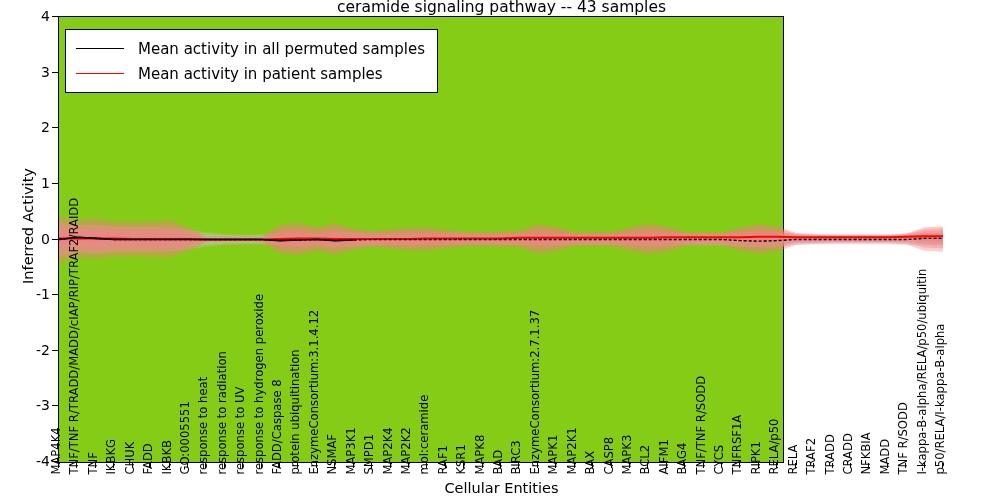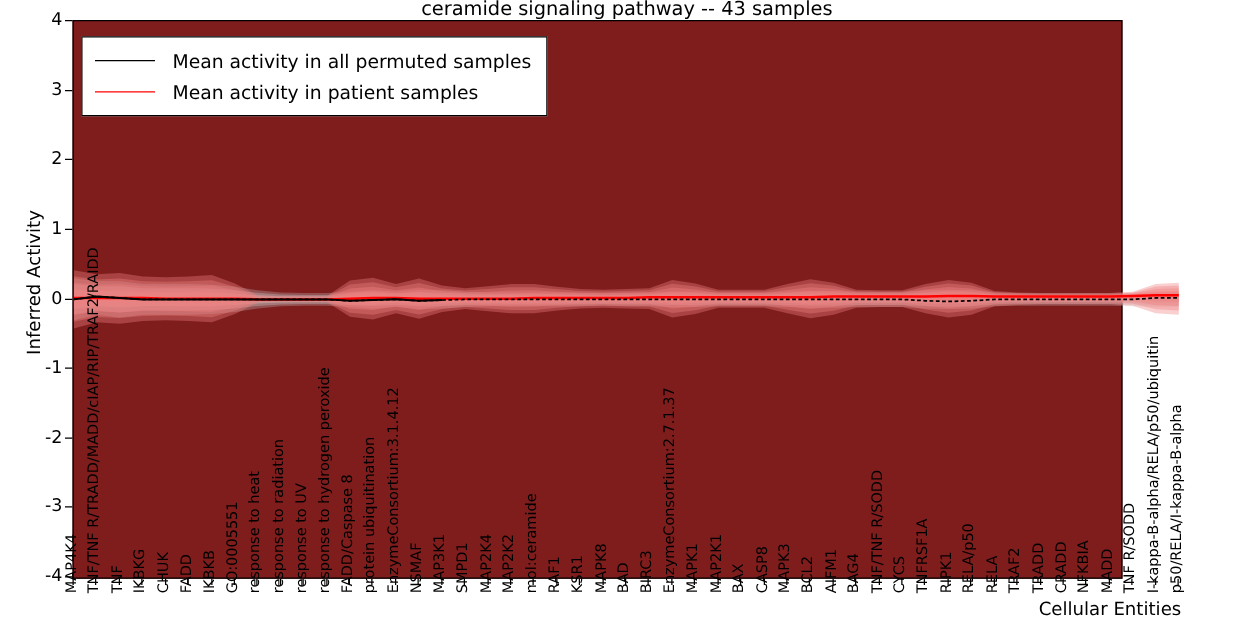--- a/index.html
+++ b/index.html
@@ -8,22 +8,22 @@
 
   
   #title{
     position:absolute;left:0;top:0;width:1000px;text-align:center;
     font-size:15.5px;line-height:16px;color:#000;
   }
   #title-inner{position:absolute;left:58px;top:-1px;width:887px;text-align:center;}
 
   
   #axes{
-    position:absolute;left:58px;top:16px;width:840px;height:447px;
-    border:1px solid #000;box-sizing:border-box;background:#7f1d1d;
+    position:absolute;left:58px;top:16px;width:726px;height:447px;
+    border:1px solid #000;box-sizing:border-box;background:#84cc16;
   }
   #plotsvg{position:absolute;left:0;top:0;}
   .ylabelwrap{position:absolute;left:0;top:0;width:58px;height:500px;}
   .ytxt{
     position:absolute;right:9px;font-size:14px;line-height:14px;
     text-align:right;color:#000;white-space:nowrap;
   }
   .ytickmark{position:absolute;left:52px;width:6px;height:1px;background:#000;}
 
   
@@ -36,21 +36,21 @@
   
   .xtickmark{position:absolute;top:0;width:1px;height:5px;background:#000;}
   .xlab{
     position:absolute;
     font-size:11.6px;line-height:11.6px;
     white-space:nowrap;color:#000;
     transform:rotate(-90deg);
     transform-origin:left bottom;
   }
   #xlabel{
-    position:absolute;left:58px;top:480px;width:887px;text-align:right;
+    position:absolute;left:58px;top:480px;width:887px;text-align:center;
     font-size:14.5px;color:#000;
   }
 
   
   #legend{
     position:absolute;left:64px;top:28px;
     border:1px solid #000;background:#fff;
     padding:6px 12px 6px 10px;box-sizing:border-box;
   }
   .legrow{display:flex;align-items:center;height:25px;}

